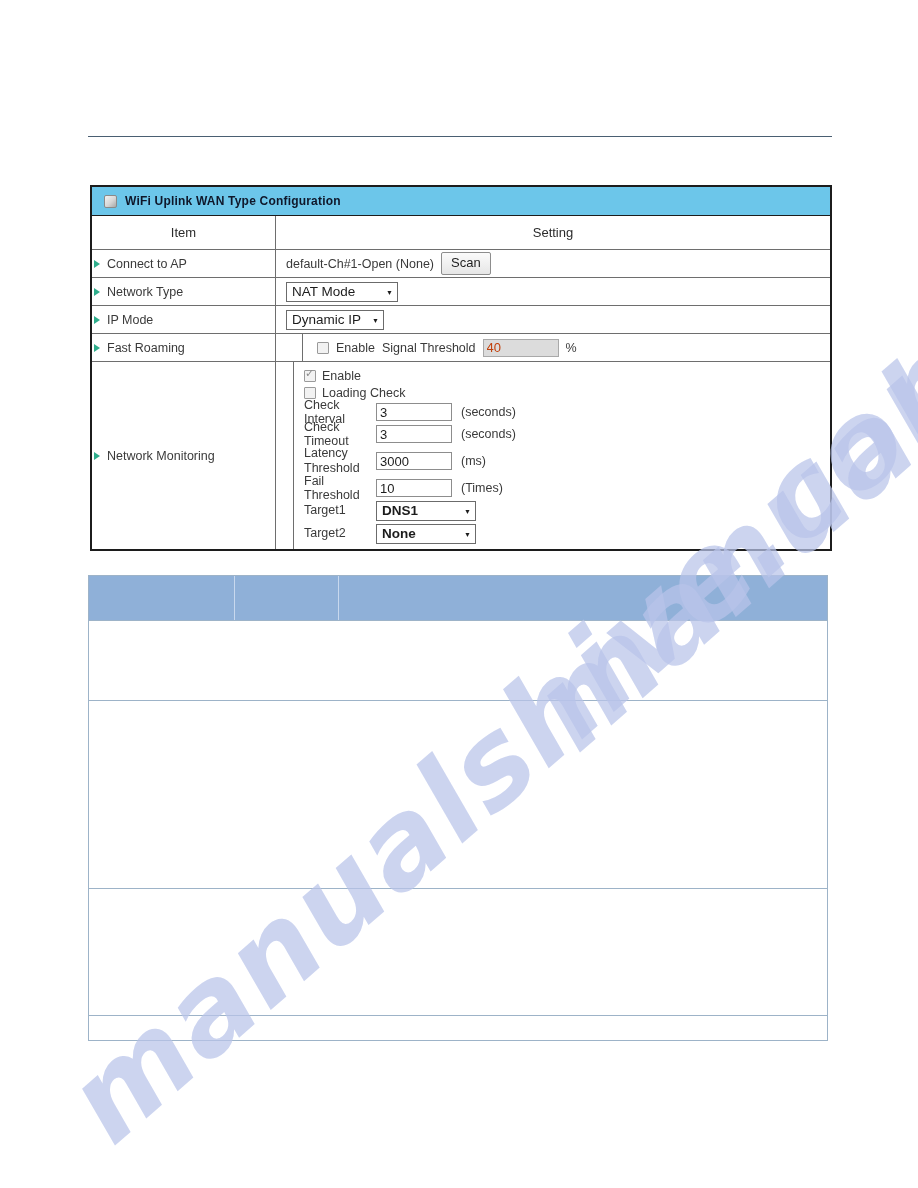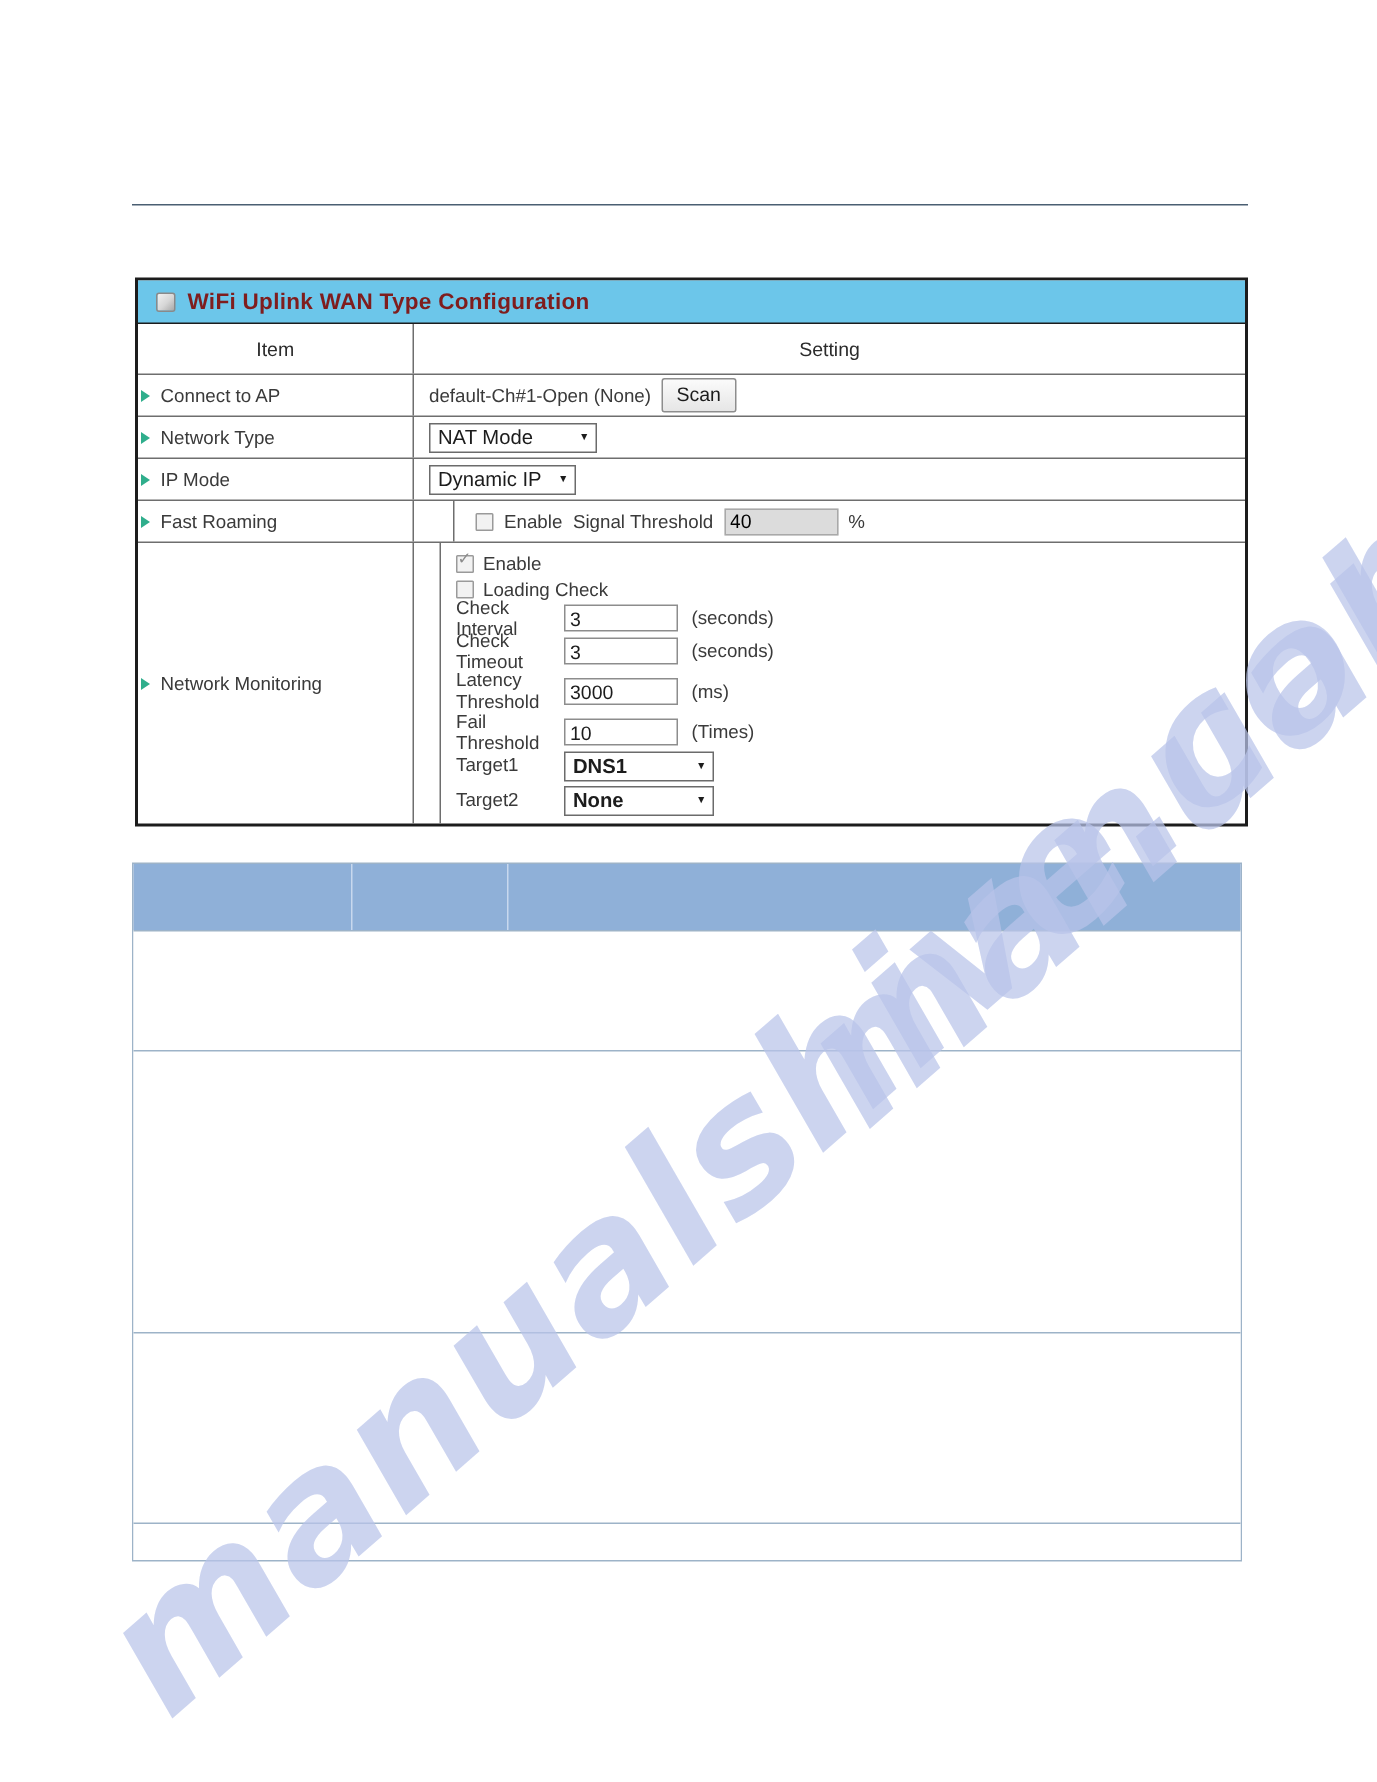--- a/index.html
+++ b/index.html
@@ -74,22 +74,22 @@
   .cfg-head-icon {
     width: 11px;
     height: 11px;
     background: linear-gradient(135deg,#f2f2f2 0%,#d6d6d6 55%,#a8a8a8 100%);
     border: 1px solid #8a8a8a;
     border-radius: 2px;
     margin-right: 8px;
     flex: 0 0 auto;
   }
   .cfg-head-title {
-    color: #7f1d1d;
-    font-size: 15px;
+    color: #0f172a;
+    font-size: 12px;
     font-weight: 700;
     letter-spacing: .2px;
   }
 
   .cfg-row {
     display: flex;
     border-bottom: 1px solid #6e6e6e;
     min-height: 27px;
   }
   .cfg-row:last-child { border-bottom: none; }
@@ -178,21 +178,21 @@
     height: 18px;
     font-size: 13px;
     font-family: "Liberation Sans", sans-serif;
     color: #1c1c1c;
     padding: 0 3px;
     box-sizing: border-box;
     width: 76px;
   }
   .inp-dis {
     background: #dcdcdc;
-    color: #000000;
+    color: #c2410c;
     border: 1px solid #a9a9a9;
   }
 
   .cbx {
     width: 12px; height: 12px;
     border: 1px solid #9a9a9a;
     background: #f2f2f2;
     display: inline-block;
     position: relative;
     box-sizing: border-box;

